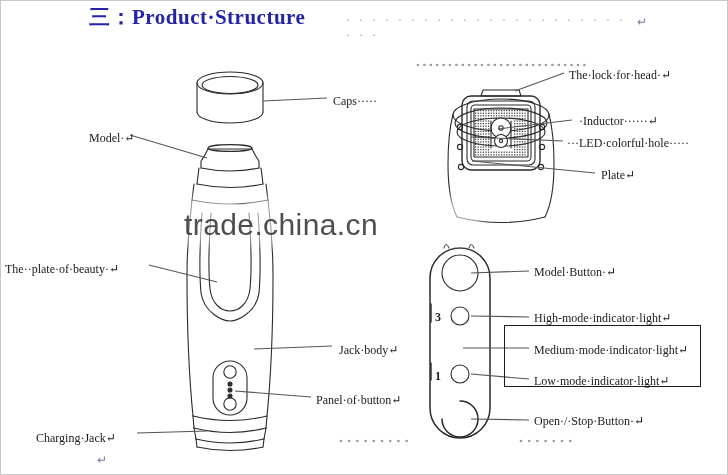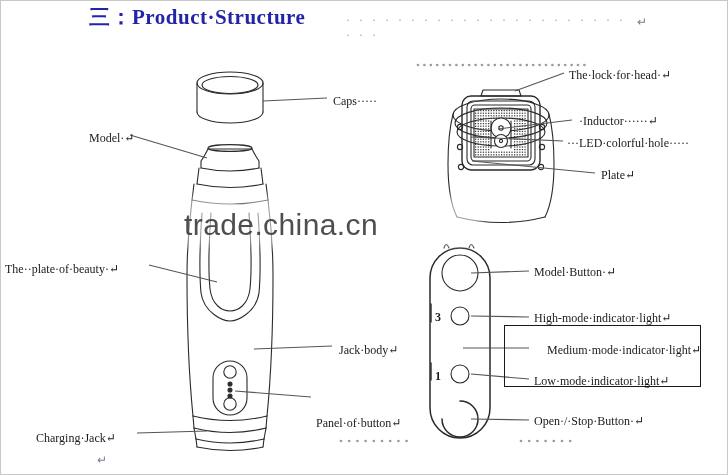--- a/index.html
+++ b/index.html
@@ -532,29 +532,29 @@
   <div class="abs wm-blotch" style="left:432px; top:196px; width:50px; height:48px;"></div>
   <div class="abs" id="watermark">trade.china.cn</div>
 
   <div class="abs" id="text-frame"></div>
 
   <div id="labels-layer">
       <div class="abs label" style="left: 332px; top: 94px;">Caps·····</div>
       <div class="abs label" style="left: 88px; top: 131px;">Model·↵</div>
       <div class="abs label" style="left: 4px; top: 262px;">The··plate·of·beauty·↵</div>
       <div class="abs label" style="left: 338px; top: 343px;">Jack·body↵</div>
-      <div class="abs label" style="left: 315px; top: 416px; text-align: right;">Panel·of·button↵</div>
+      <div class="abs label" style="left: 315px; top: 393px; text-align: right;">Panel·of·button↵</div>
       <div class="abs label" style="left: 35px; top: 431px;">Charging·Jack↵</div>
       <div class="abs label" style="left: 568px; top: 68px;">The·lock·for·head·↵</div>
       <div class="abs label" style="left: 578px; top: 114px;">·Inductor······↵</div>
       <div class="abs label" style="left: 566px; top: 136px;">···LED·colorful·hole·····</div>
       <div class="abs label" style="left: 600px; top: 168px;">Plate↵</div>
       <div class="abs label" style="left: 533px; top: 265px;">Model·Button·↵</div>
       <div class="abs label" style="left: 533px; top: 311px;">High-mode·indicator·light↵</div>
-      <div class="abs label" style="left: 546px; top: 343px;">Medium·mode·indicator·light↵</div>
+      <div class="abs label" style="left: 533px; top: 343px;">Medium·mode·indicator·light↵</div>
       <div class="abs label" style="left: 533px; top: 374px;">Low·mode·indicator·light↵</div>
       <div class="abs label" style="left: 533px; top: 414px; text-align: right;">Open·/·Stop·Button·↵</div>
       <div class="abs label" style="left: 434px; top: 310px; font-size: 12px; font-weight: bold;">3</div>
       <div class="abs label" style="left: 434px; top: 369px; font-size: 12px; font-weight: bold;">1</div>
     </div>
 
   <div class="abs pilcrow" style="left:96px; top:452px;">↵</div>
 
 </div>
 

